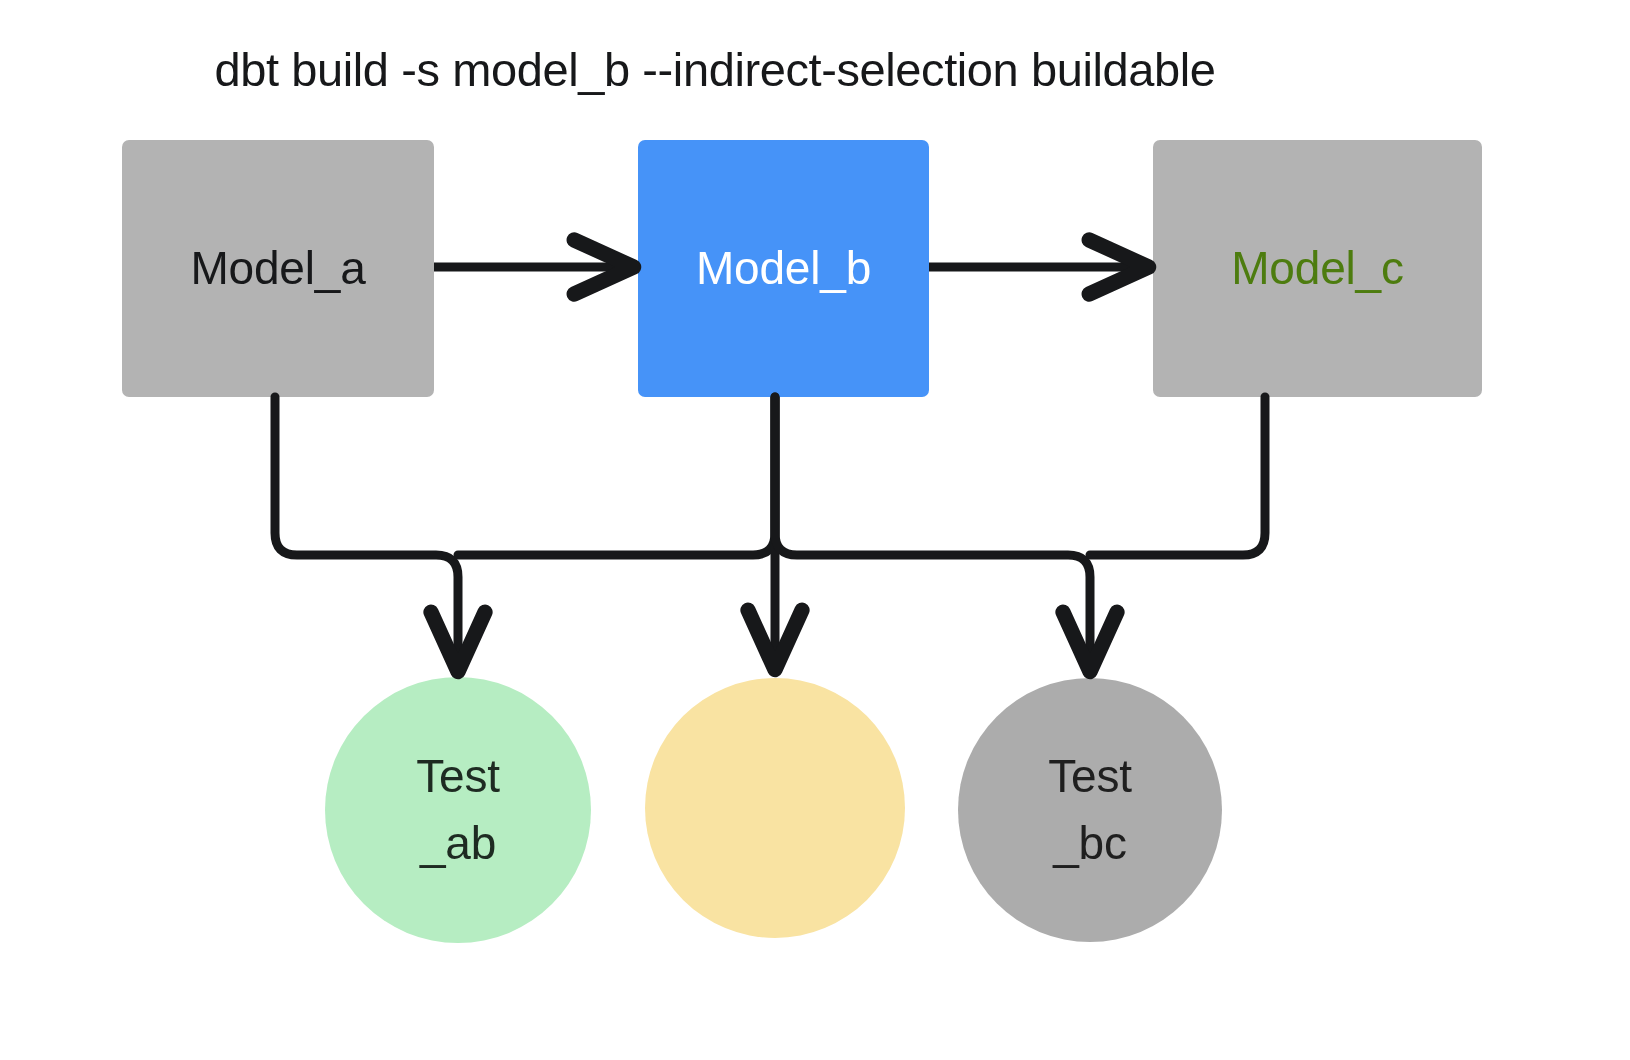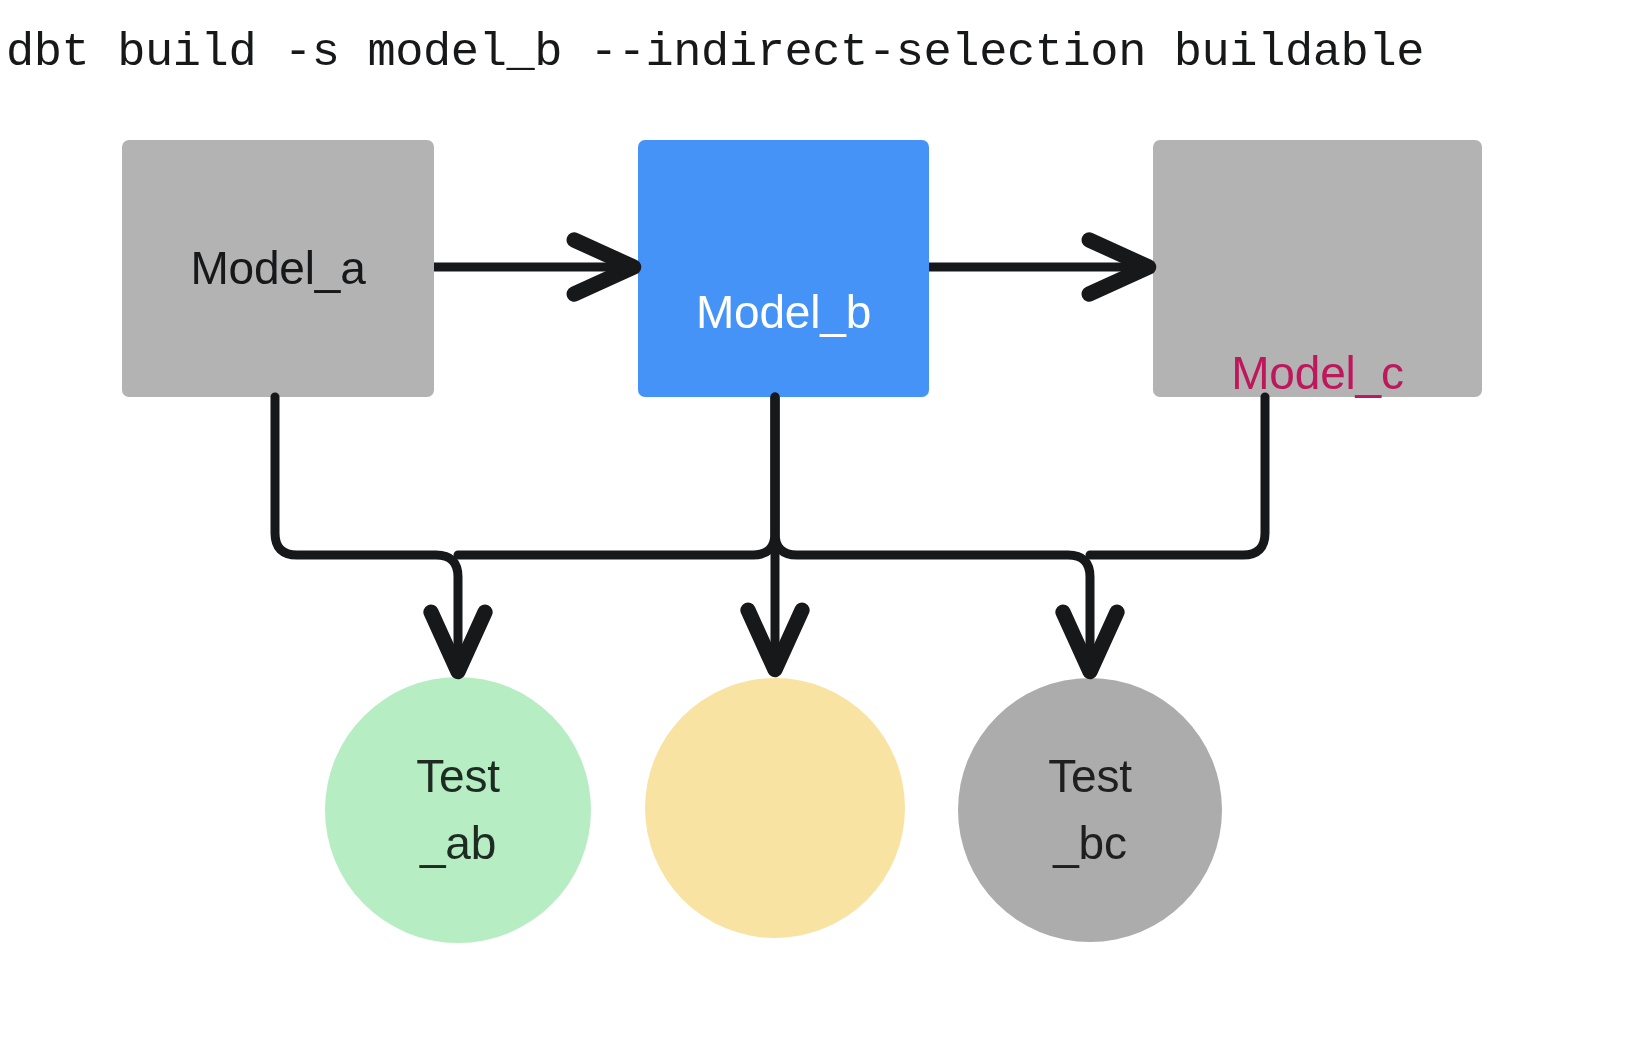--- a/index.html
+++ b/index.html
@@ -42,27 +42,27 @@
     letter-spacing: -0.2px;
   }
   .test-label {
     font-size: 46px;
     line-height: 1.45;
     letter-spacing: -0.2px;
   }
   .title {
     position: absolute;
     left: 0;
-    top: 26px;
+    top: 42px;
     width: 1430px;
     text-align: center;
     font-size: 47px;
     letter-spacing: -0.4px;
     color: #17181a;
-    font-family: Liberation Mono, monospace;
+    font-family: Liberation Sans, sans-serif;
   }
 </style>
 </head>
 <body>
 
 <div id="canvas">
 
   <div class="title">dbt build -s model_b --indirect-selection buildable</div>
 
   <svg class="diagram-svg" viewBox="0 0 1630 1060" xmlns="http://www.w3.org/2000/svg">
@@ -90,24 +90,24 @@
     <path d="M 775 397 L 775 666" fill="none" stroke="#17181a" stroke-width="9" stroke-linecap="butt" marker-end="url(#arrowhead)"></path>
 
     <path d="M 775 397 L 775 533 Q 775 555 797 555 L 1068 555 Q 1090 555 1090 577 L 1090 668" fill="none" stroke="#17181a" stroke-width="9" stroke-linecap="round" stroke-linejoin="round" marker-end="url(#arrowhead)"></path>
 
     <path d="M 1265 397 L 1265 533 Q 1265 555 1243 555 L 1090 555" fill="none" stroke="#17181a" stroke-width="9" stroke-linecap="round" stroke-linejoin="round"></path>
   </svg>
 
   <div class="node-label model-label" style="left:122px; top:140px; width:312px; height:257px; color:#17181a;">
     <span>Model_a</span>
   </div>
-  <div class="node-label model-label" style="left:638px; top:140px; width:291px; height:257px; color:#ffffff;margin-top:44px;">
+  <div class="node-label model-label" style="left:638px; top:140px; width:291px; height:257px; color:#ffffff;">
     <span>Model_b</span>
   </div>
-  <div class="node-label model-label" style="left:1153px; top:140px; width:329px; height:257px; color:#be185d;justify-content:flex-end;">
+  <div class="node-label model-label" style="left:1153px; top:140px; width:329px; height:257px; color:#4d7c0f;">
     <span>Model_c</span>
   </div>
 
   <div class="node-label test-label" style="left:325px; top:677px; width:266px; height:266px; color:#1e2b22;">
     <span>Test</span>
     <span>_ab</span>
   </div>
   <div class="node-label test-label" style="left:958px; top:678px; width:264px; height:264px; color:#1f1f1f;">
     <span>Test</span>
     <span>_bc</span>

